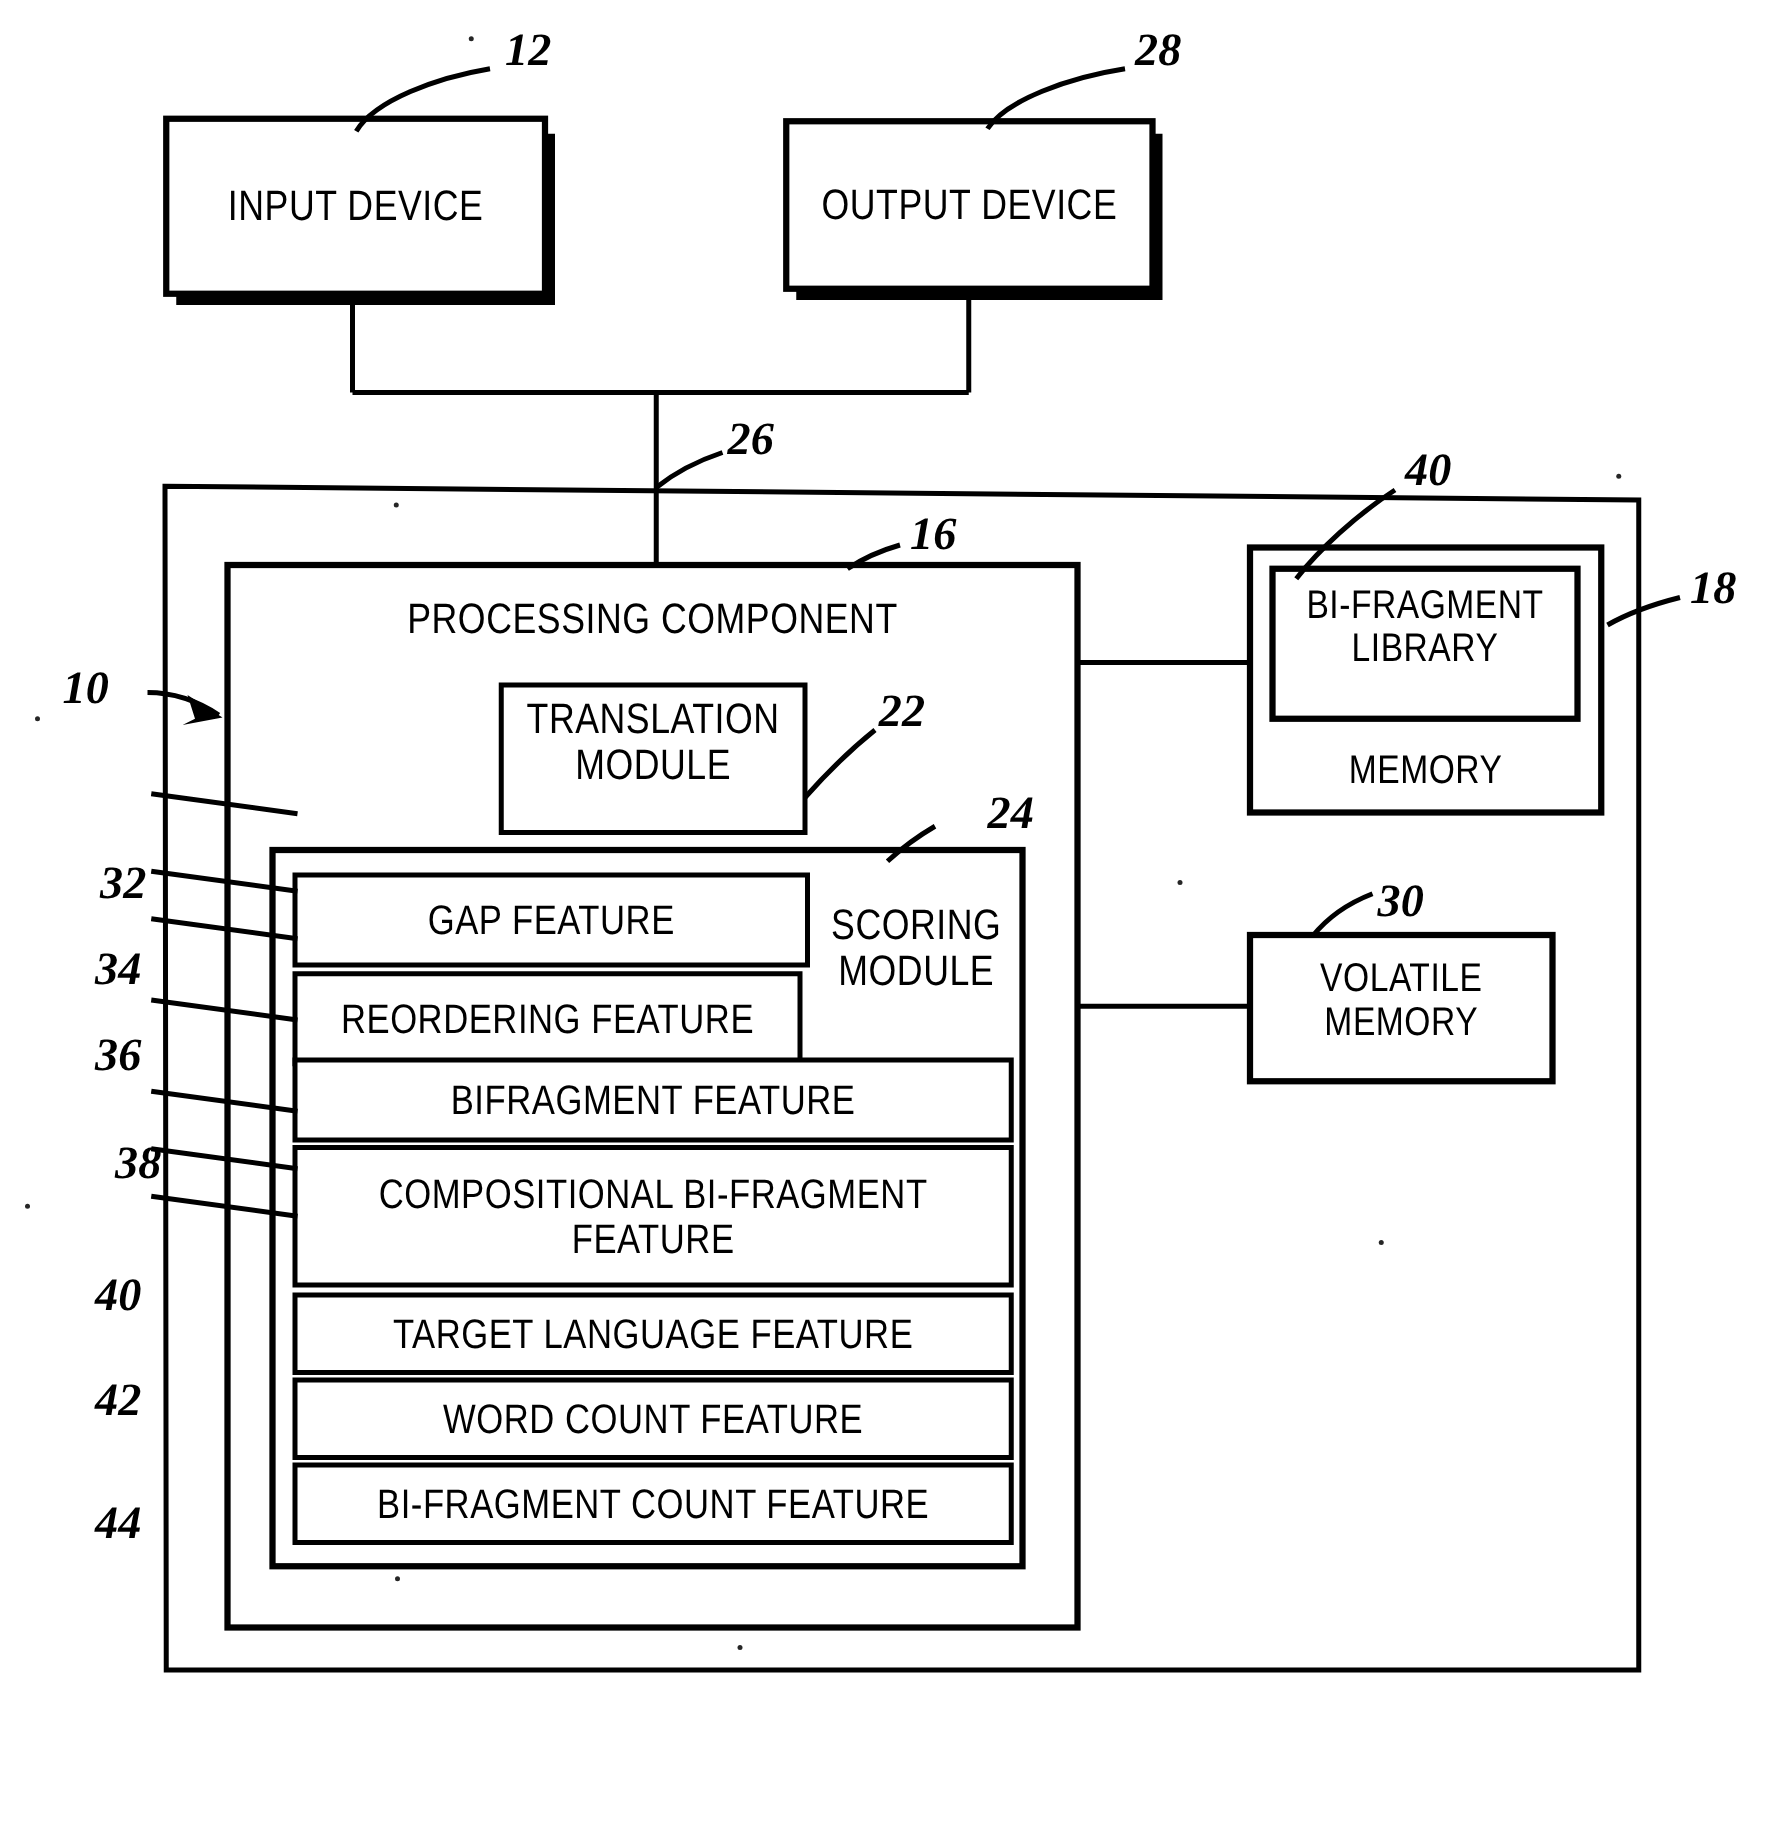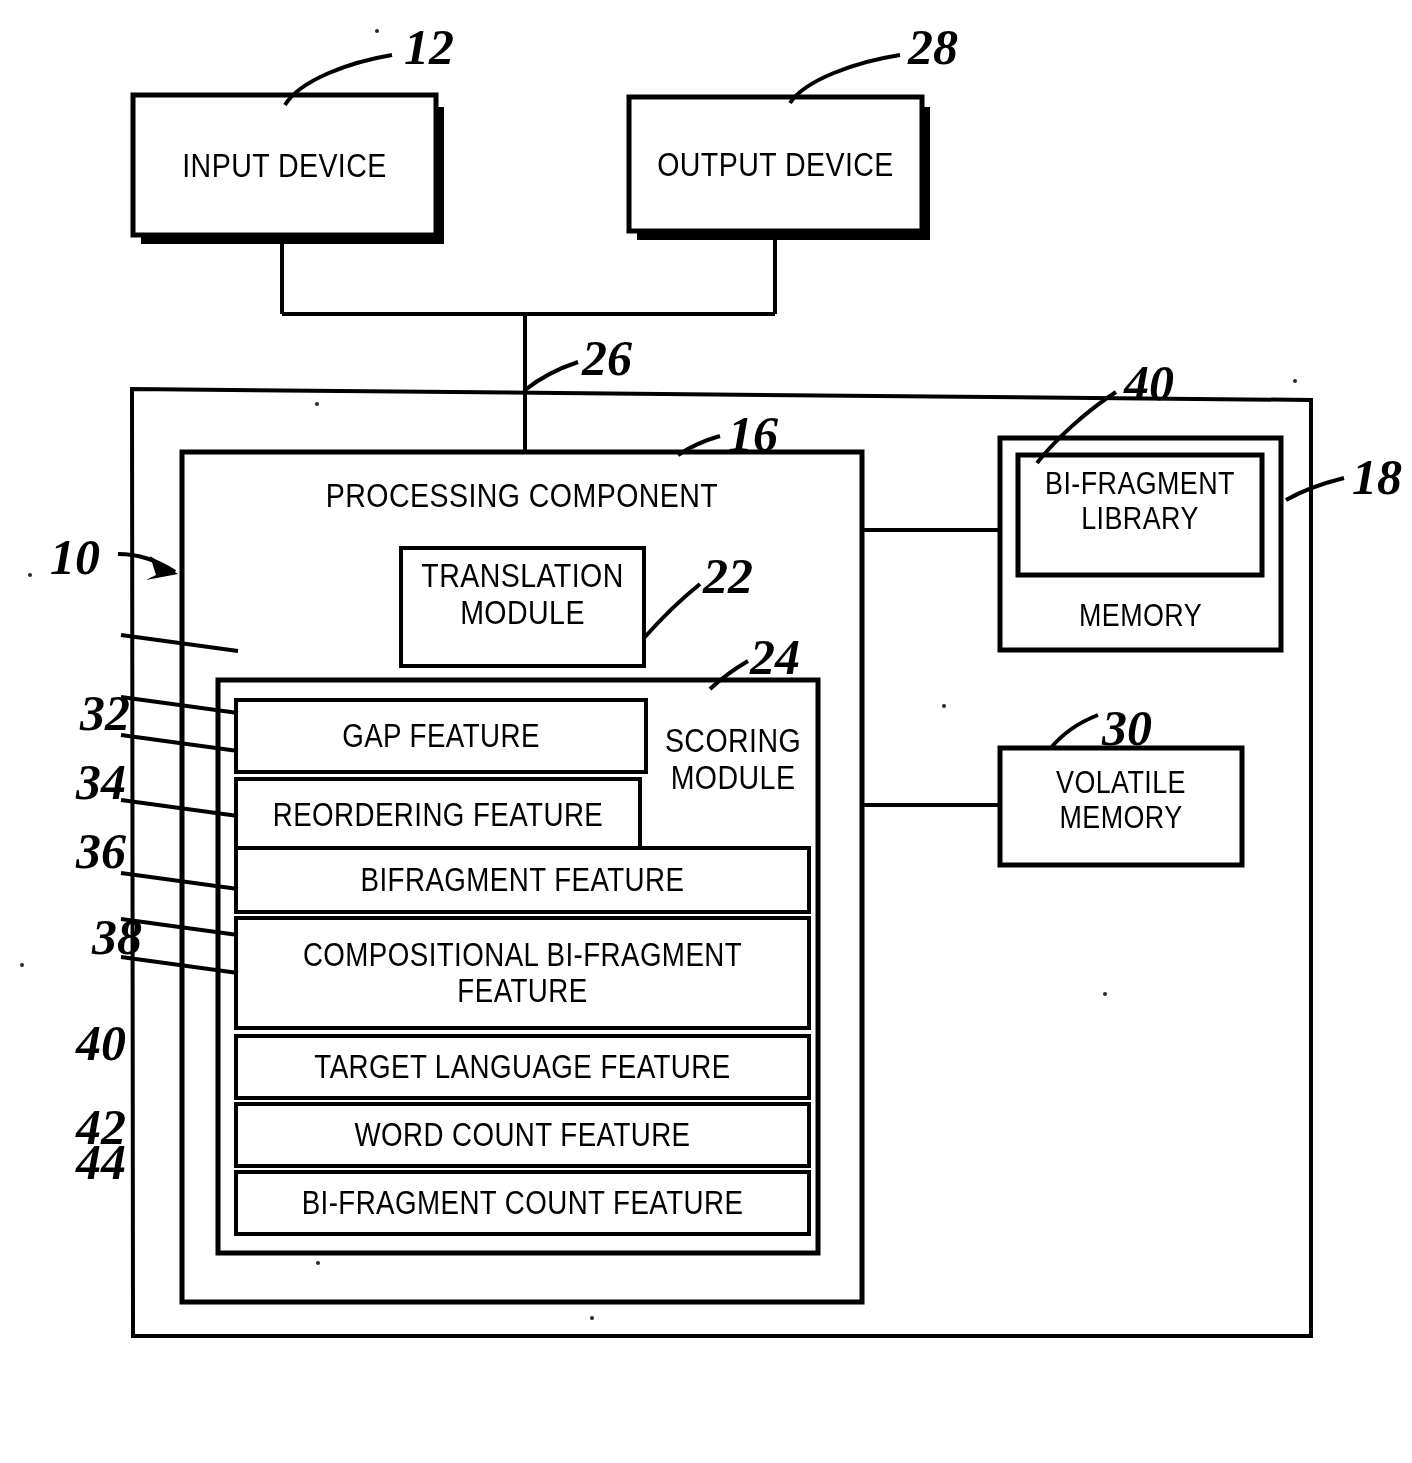--- a/index.html
+++ b/index.html
@@ -20,21 +20,21 @@
     white-space:nowrap;
     font-weight:500;
     transform:scaleX(0.84);
   }
   .refnum{
     position:absolute;
     color:#000;
     font-family:"Liberation Serif", serif;
     font-style:italic;
     font-weight:bold;
-    font-size:50px;
+    font-size:37px;
     letter-spacing:0px;
     line-height:1;
     white-space:nowrap;
   }
   .boxtext{display:flex;align-items:center;justify-content:center;}
 </style>
 </head>
 <body>
 
 <div id="stage">
@@ -202,23 +202,23 @@
   <div class="lbl boxtext" style="left:236px;top:1172px;width:573px;height:62px;font-size:33px;">BI-FRAGMENT COUNT FEATURE</div>
 
   <div class="refnum" style="left:404px;top:22px;">12</div>
   <div class="refnum" style="left:908px;top:22px;">28</div>
   <div class="refnum" style="left:582px;top:333px;">26</div>
   <div class="refnum" style="left:1124px;top:358px;">40</div>
   <div class="refnum" style="left:728px;top:409px;">16</div>
   <div class="refnum" style="left:1352px;top:452px;">18</div>
   <div class="refnum" style="left:50px;top:532px;">10</div>
   <div class="refnum" style="left:703px;top:551px;">22</div>
-  <div class="refnum" style="left:750px;top:632px;font-style:italic;">24</div>
+  <div class="refnum" style="left:790px;top:632px;font-style:italic;">24</div>
   <div class="refnum" style="left:80px;top:688px;">32</div>
   <div class="refnum" style="left:1102px;top:703px;">30</div>
   <div class="refnum" style="left:76px;top:757px;">34</div>
   <div class="refnum" style="left:76px;top:826px;text-align:center;">36</div>
   <div class="refnum" style="left:92px;top:912px;">38</div>
   <div class="refnum" style="left:76px;top:1018px;">40</div>
   <div class="refnum" style="left:76px;top:1090px;margin-top:12px;">42</div>
-  <div class="refnum" style="left:76px;top:1137px;">44</div>
+  <div class="refnum" style="left:76px;top:1200px;">44</div>
 
 </div>
 
 </body></html>

